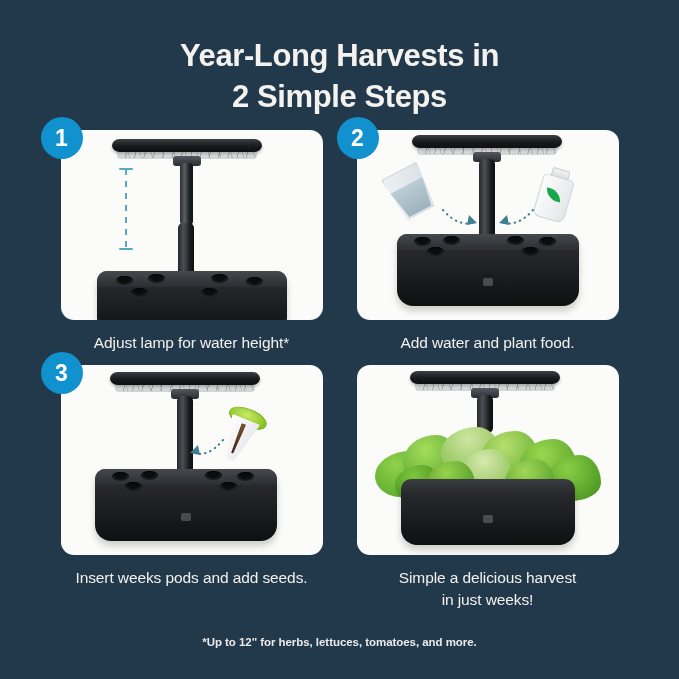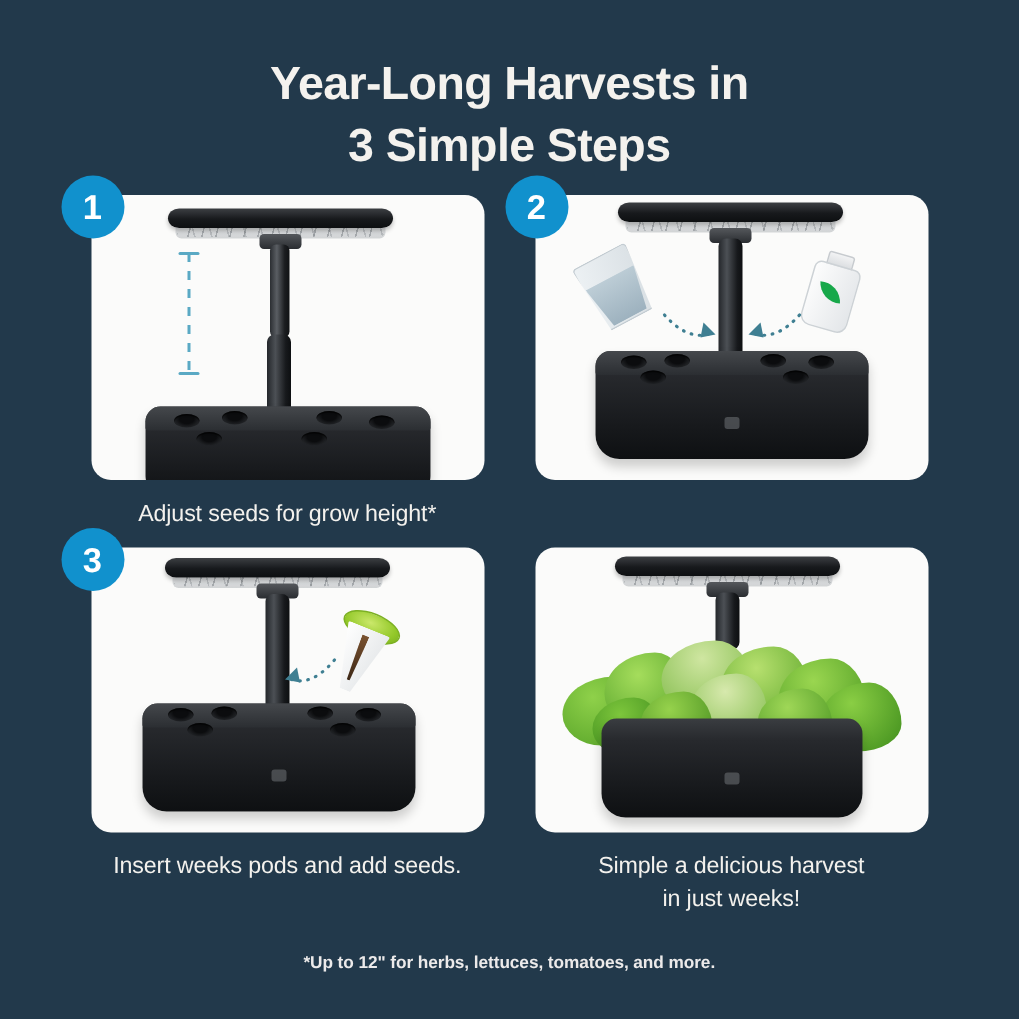--- a/index.html
+++ b/index.html
@@ -194,21 +194,21 @@
     position:absolute;border-radius:60% 40% 55% 45%/55% 60% 40% 45%;
   }
 </style>
 </head>
 <body>
 
 <div class="page">
 
   <div class="title">
     <span>Year-Long Harvests in</span>
-    <span class="l2">3 Simple Steps</span>
+    <span class="l2">2 Simple Steps</span>
   </div>
 
   <div class="grid">
 
     <div class="row">
 
       <div class="cell">
         <div class="badge">1</div>
         <div class="card">
           <div class="stage">
@@ -228,21 +228,21 @@
             <div class="pod-hole" style="left:150px;top:144px;"></div>
             <div class="pod-hole" style="left:185px;top:147px;"></div>
             <div class="pod-hole" style="left:70px;top:158px;"></div>
             <div class="pod-hole" style="left:140px;top:158px;"></div>
 
             <div class="meas-cap" style="left:58px;top:38px;"></div>
             <div class="meas" style="left:64px;top:39px;height:80px;"></div>
             <div class="meas-cap" style="left:58px;top:118px;"></div>
           </div>
         </div>
-        <div class="caption">Adjust seeds for grow height*</div>
+        <div class="caption">Adjust lamp for water height*</div>
       </div>
 
       <div class="cell">
         <div class="badge">2</div>
         <div class="card">
           <div class="stage">
             <div class="lamp-panel" style="left:60px;top:13px;"></div>
             <div class="lamp-head" style="left:55px;top:5px;"></div>
             <div class="lamp-hub" style="left:116px;top:22px;"></div>
             <div class="pole-lower" style="left:122px;top:29px;height:80px;"></div>
@@ -276,20 +276,21 @@
               </svg>
             </div>
             <div class="arrow" style="left:136px;top:76px;">
               <svg width="42" height="24" viewBox="0 0 42 24">
                 <path d="M40,4 Q24,22 8,16" fill="none" stroke="#3f7f92" stroke-width="2.1" stroke-linecap="round" stroke-dasharray="0.5 5"></path>
                 <path d="M14,9 L6,17 L16,19 Z" fill="#3f7f92"></path>
               </svg>
             </div>
           </div>
         </div>
+        <div class="caption">Add water and plant food.</div>
       </div>
 
     </div>
 
     <div class="row">
 
       <div class="cell">
         <div class="badge">3</div>
         <div class="card">
           <div class="stage">

